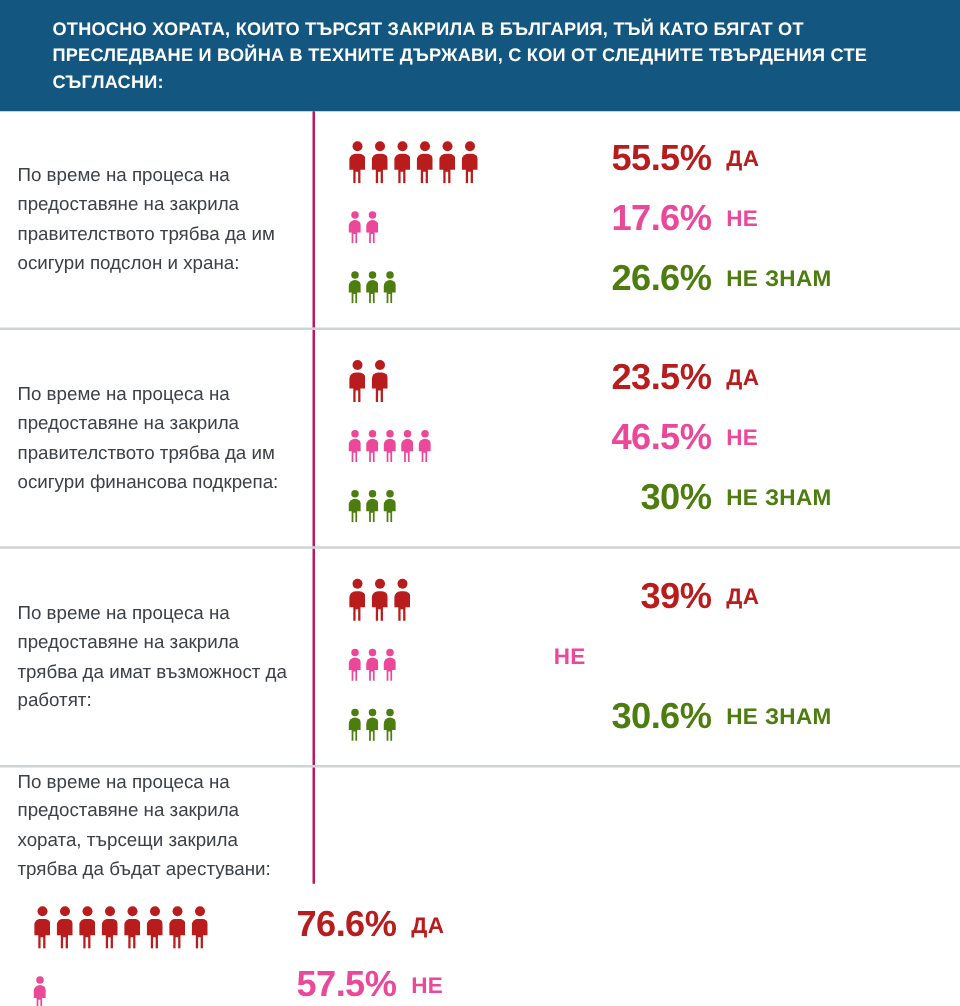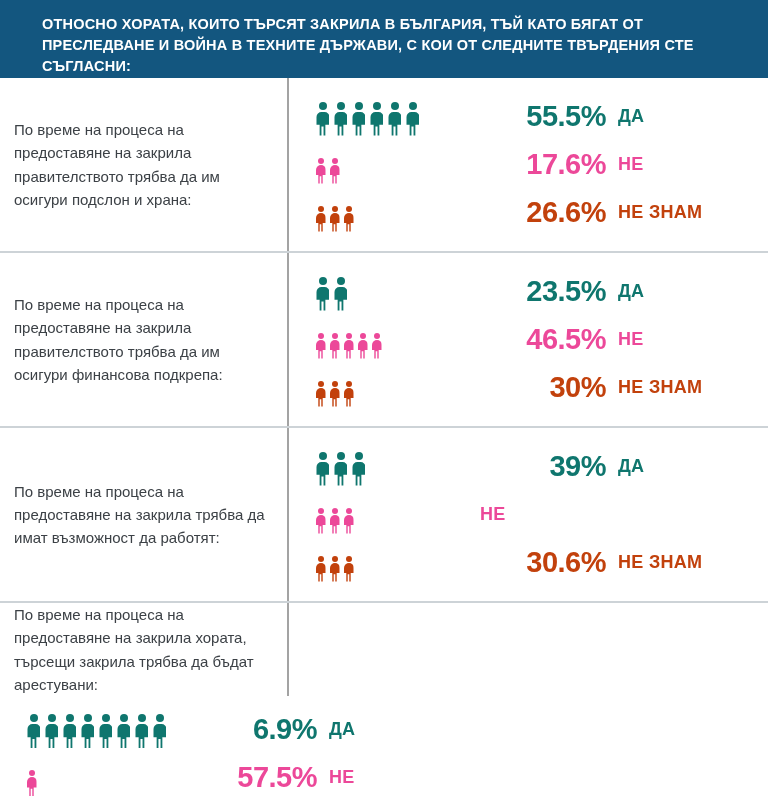--- a/index.html
+++ b/index.html
@@ -19,21 +19,21 @@
     height: 805px;
     background: #ffffff;
   }
 
   
   .header {
     background: #13567f;
     color: #ffffff;
     padding: 14px 40px 16px 42px;
     box-sizing: border-box;
-    height: 78px;
+    height: 89px;
   }
   .header-title {
     font-size: 14.5px;
     font-weight: bold;
     line-height: 1.45;
     letter-spacing: 0.2px;
     text-transform: uppercase;
     margin: 0;
   }
 
@@ -46,26 +46,26 @@
     align-items: stretch;
     border-bottom: 2px solid #cdd3d7;
     box-sizing: border-box;
     height: 175px;
   }
   .row:last-child {
     border-bottom: none;
     flex-direction: column;
   }
   .row-label {
-    width: 289px;
+    width: 252px;
     box-sizing: border-box;
     padding: 0 18px 0 14px;
     display: flex;
     align-items: center;
-    border-right: 2px solid #a3a3a3;
+    border-right: 2px solid #be185d;
     font-size: 15px;
     color: #3c4146;
     line-height: 1.55;
   }
   .row-body {
     flex: 1;
     box-sizing: border-box;
     padding: 12px 10px 12px 26px;
     display: flex;
     flex-direction: column;
@@ -95,23 +95,23 @@
     box-sizing: border-box;
   }
   .ans {
     font-size: 18px;
     font-weight: bold;
     letter-spacing: 0.3px;
     text-align: center;
   }
 
   
-  .c-yes   { color: #0f766e; }
+  .c-yes   { color: #b91c1c; }
   .c-no    { color: #ec4899; }
-  .c-dunno { color: #c2410c; }
+  .c-dunno { color: #4d7c0f; }
 
   
   .person {
     width: 15px;
     height: 34px;
     position: relative;
     flex: 0 0 auto;
   }
   .person .head {
     position: absolute;
@@ -378,21 +378,21 @@
               </span>
               <span class="person">
                 <span class="head"></span>
                 <span class="body"></span>
               </span>
               <span class="person">
                 <span class="head"></span>
                 <span class="body"></span>
               </span>
             </div>
-            <div class="pct c-yes">6.9%</div>
+            <div class="pct c-yes">76.6%</div>
             <div class="ans c-yes">ДА</div>
           </div>
           <div class="stat">
             <div class="icons c-no">
               <span class="person small">
                 <span class="head"></span>
                 <span class="body"></span>
               </span>
             </div>
             <div class="pct c-no">57.5%</div>

